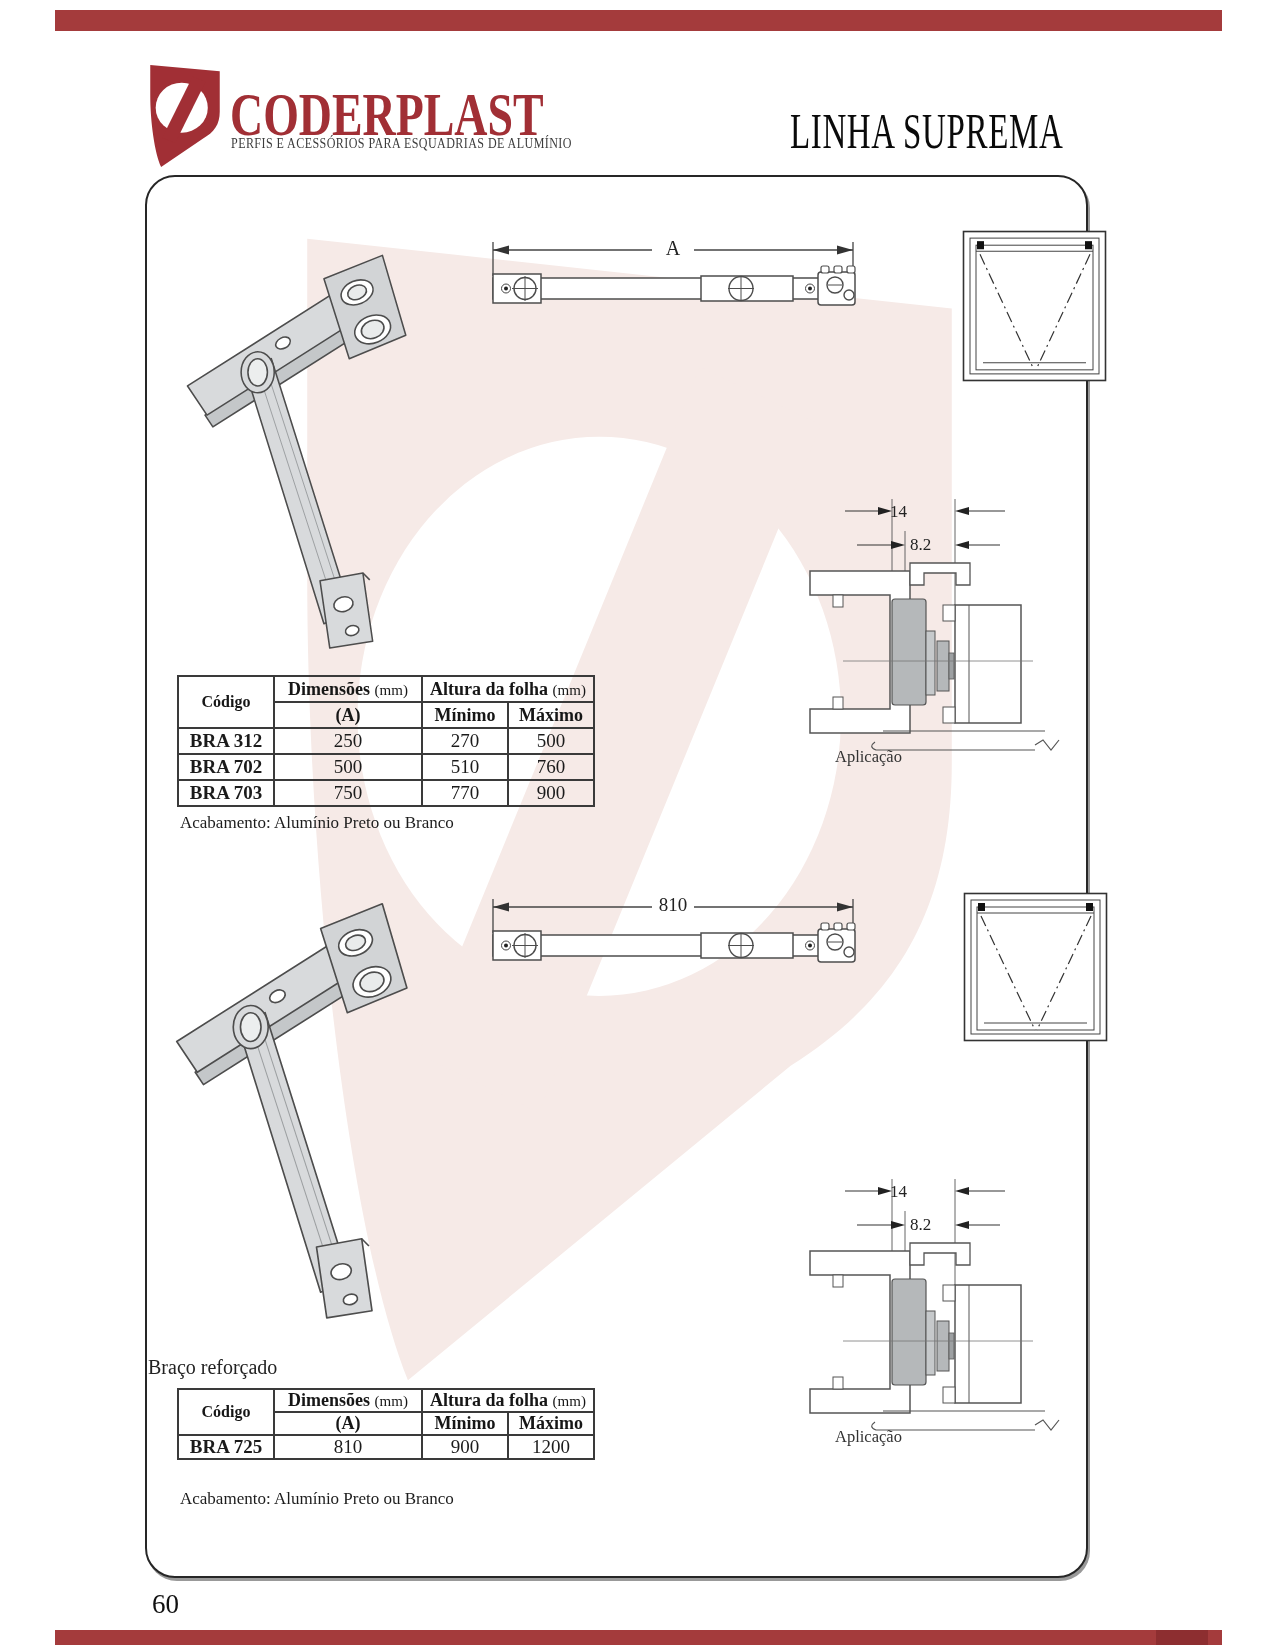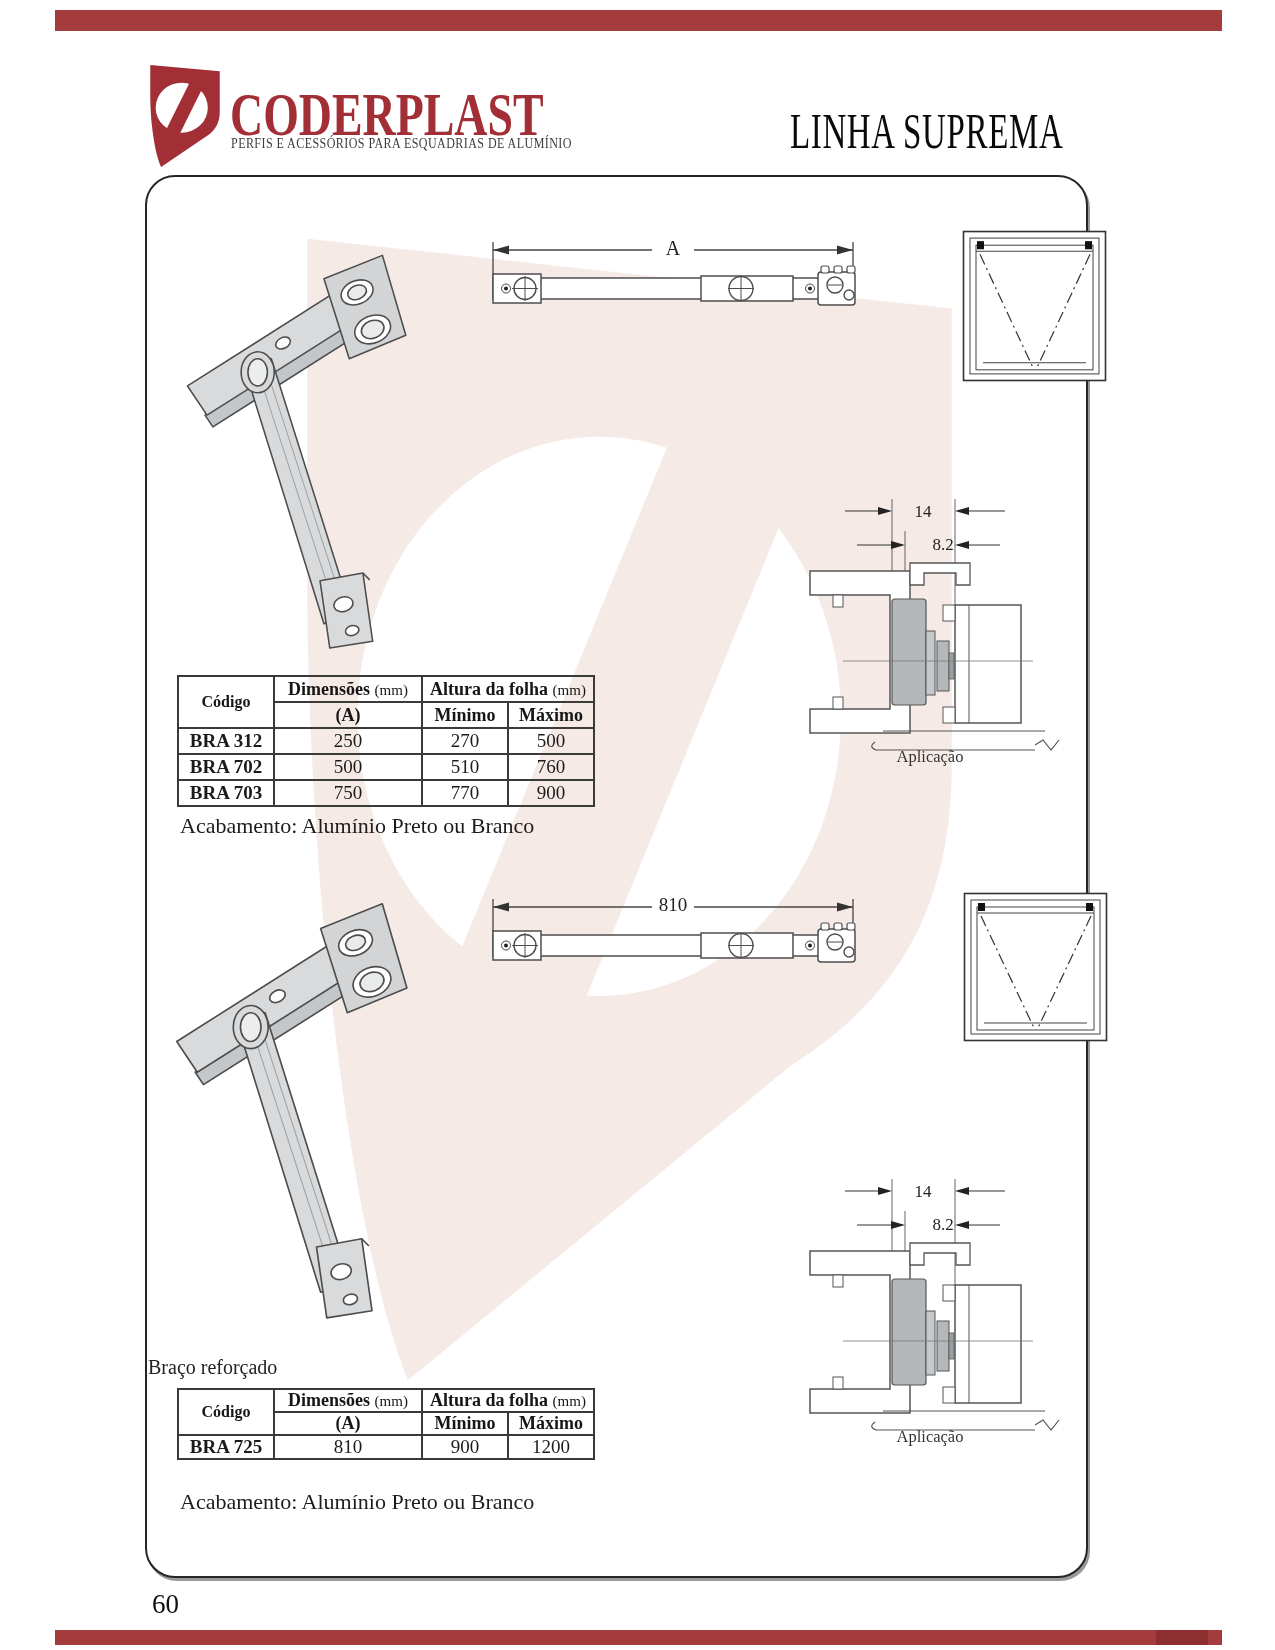--- a/index.html
+++ b/index.html
@@ -26,38 +26,38 @@
   .frame{position:absolute;left:145px;top:175px;width:943px;height:1403px;border:2px solid #262626;
          border-radius:30px;overflow:hidden;background:#fff;box-shadow:2px 3px 0 rgba(70,70,70,.55)}
   .watermark{position:absolute;left:130px;top:50px;width:705px;height:1165px;color:#f6eae7}
 
   
   .drawing{position:absolute}
   .dim-label{position:absolute;font-size:20px;color:#222;text-align:center;width:46px;line-height:1;z-index:3}
 
   .cross-wrap{position:absolute;width:270px;height:320px}
   .cross-wrap svg{position:absolute;left:0;top:0;width:270px;height:290px}
-  .cross-dim{position:absolute;width:66px;text-align:center;font-size:17px;color:#222;line-height:1}
+  .cross-dim{position:absolute;width:66px;text-align:left;font-size:17px;color:#222;line-height:1}
   .cross-dim.outer{left:95px;top:38px}
   .cross-dim.inner{left:115px;top:71px}
-  .app-label{position:absolute;left:40px;top:282px;width:190px;text-align:center;font-size:16.5px;color:#333}
+  .app-label{position:absolute;left:40px;top:282px;width:190px;text-align:left;font-size:16.5px;color:#333}
 
   
   .spec-table{position:absolute;border-collapse:collapse;background:transparent;table-layout:fixed;z-index:2}
   .spec-table th,.spec-table td{border:2px solid #3a3a3a;text-align:center;vertical-align:middle;padding:0}
   .spec-table th{font-size:18px;font-weight:bold;color:#161616}
   .spec-table th.code-h{font-size:16px}
   .spec-table .unit{font-weight:normal;font-size:15px}
   .spec-table td.code{font-weight:bold;font-size:19px}
   .spec-table td.num{font-size:19px;font-weight:400}
   #table1 tr{height:26px}
   #table2 tr.h{height:23px}
   #table2 tr.b{height:18px}
 
-  .note{position:absolute;font-size:22px;color:#1c1c1c;z-index:2}
+  .note{position:absolute;font-size:17px;color:#1c1c1c;z-index:2}
   .sub-title{position:absolute;left:148px;top:1356px;font-size:20px;color:#222;z-index:2}
   .page-num{position:absolute;left:152px;top:1589px;font-size:27px;color:#111}
   .z2{z-index:2}
 </style>
 </head>
 <body>
 
 <svg width="0" height="0" style="position:absolute" aria-hidden="true">
   <defs>
 

